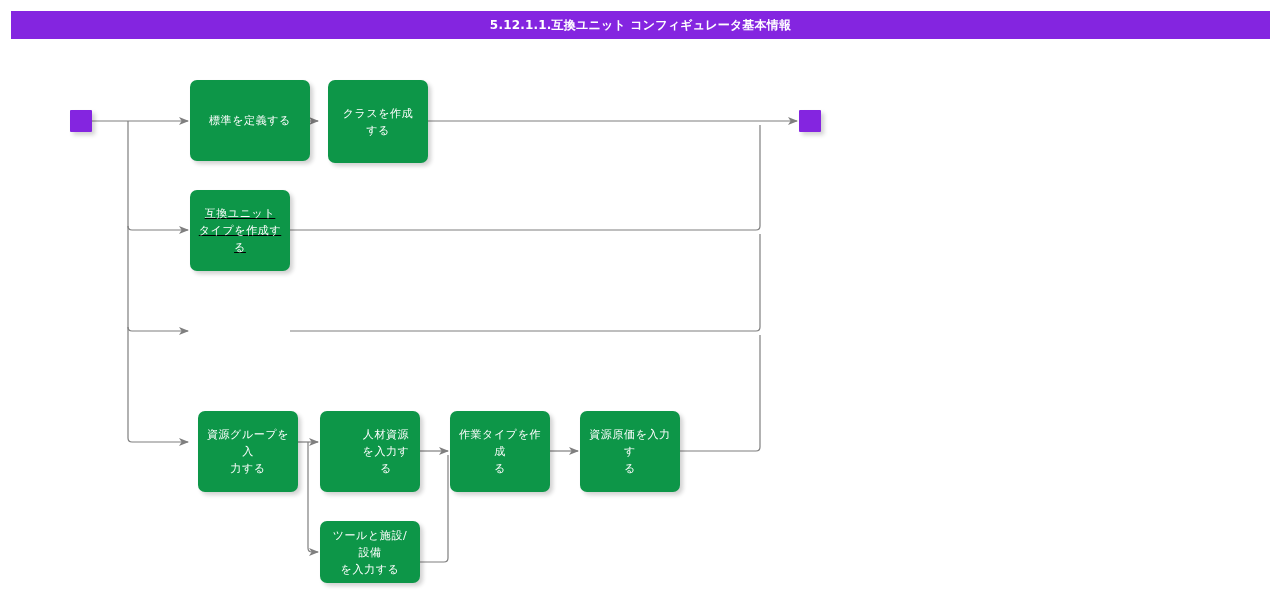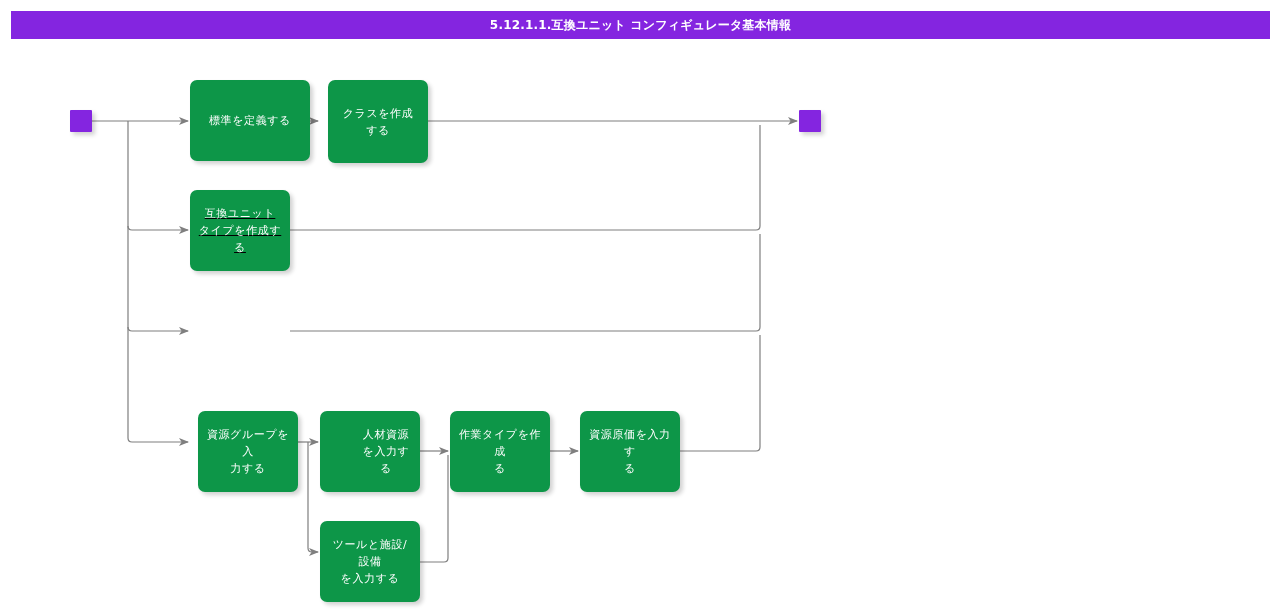--- a/index.html
+++ b/index.html
@@ -145,18 +145,18 @@
   <div class="node" style="left:450px; top:411px; width:100px; height:81px;">
     <span class="node-label">作業タイプを作成
 る</span>
   </div>
 
   <div class="node" style="left:580px; top:411px; width:100px; height:81px;justify-content:center;">
     <span class="node-label">資源原価を入力す
 る</span>
   </div>
 
-  <div class="node" style="left:320px; top:521px; width:100px; height:81px;">
+  <div class="node" style="left:320px; top:521px; width:100px; height:62px;">
     <span class="node-label">ツールと施設/設備
 を入力する</span>
   </div>
 
 </div>
 
 </body></html>

